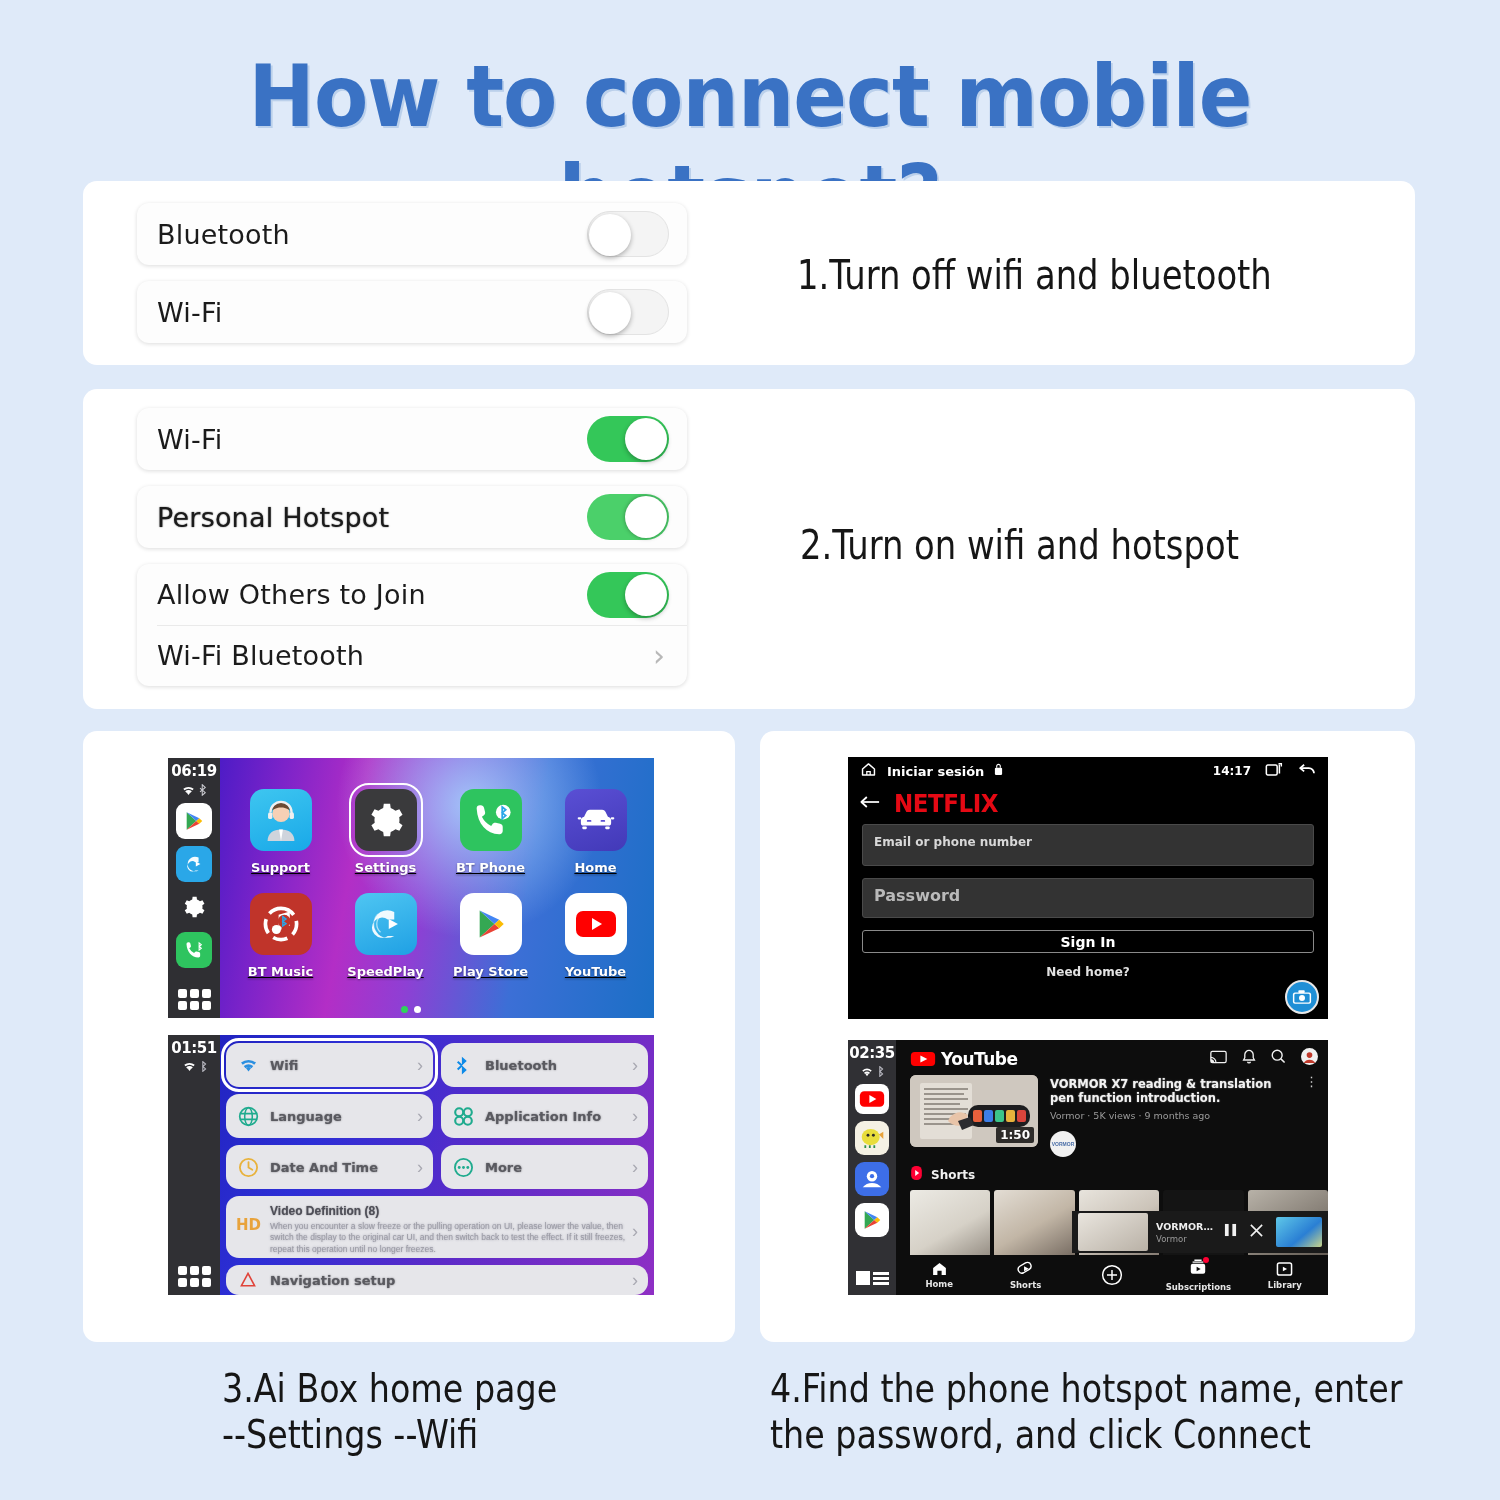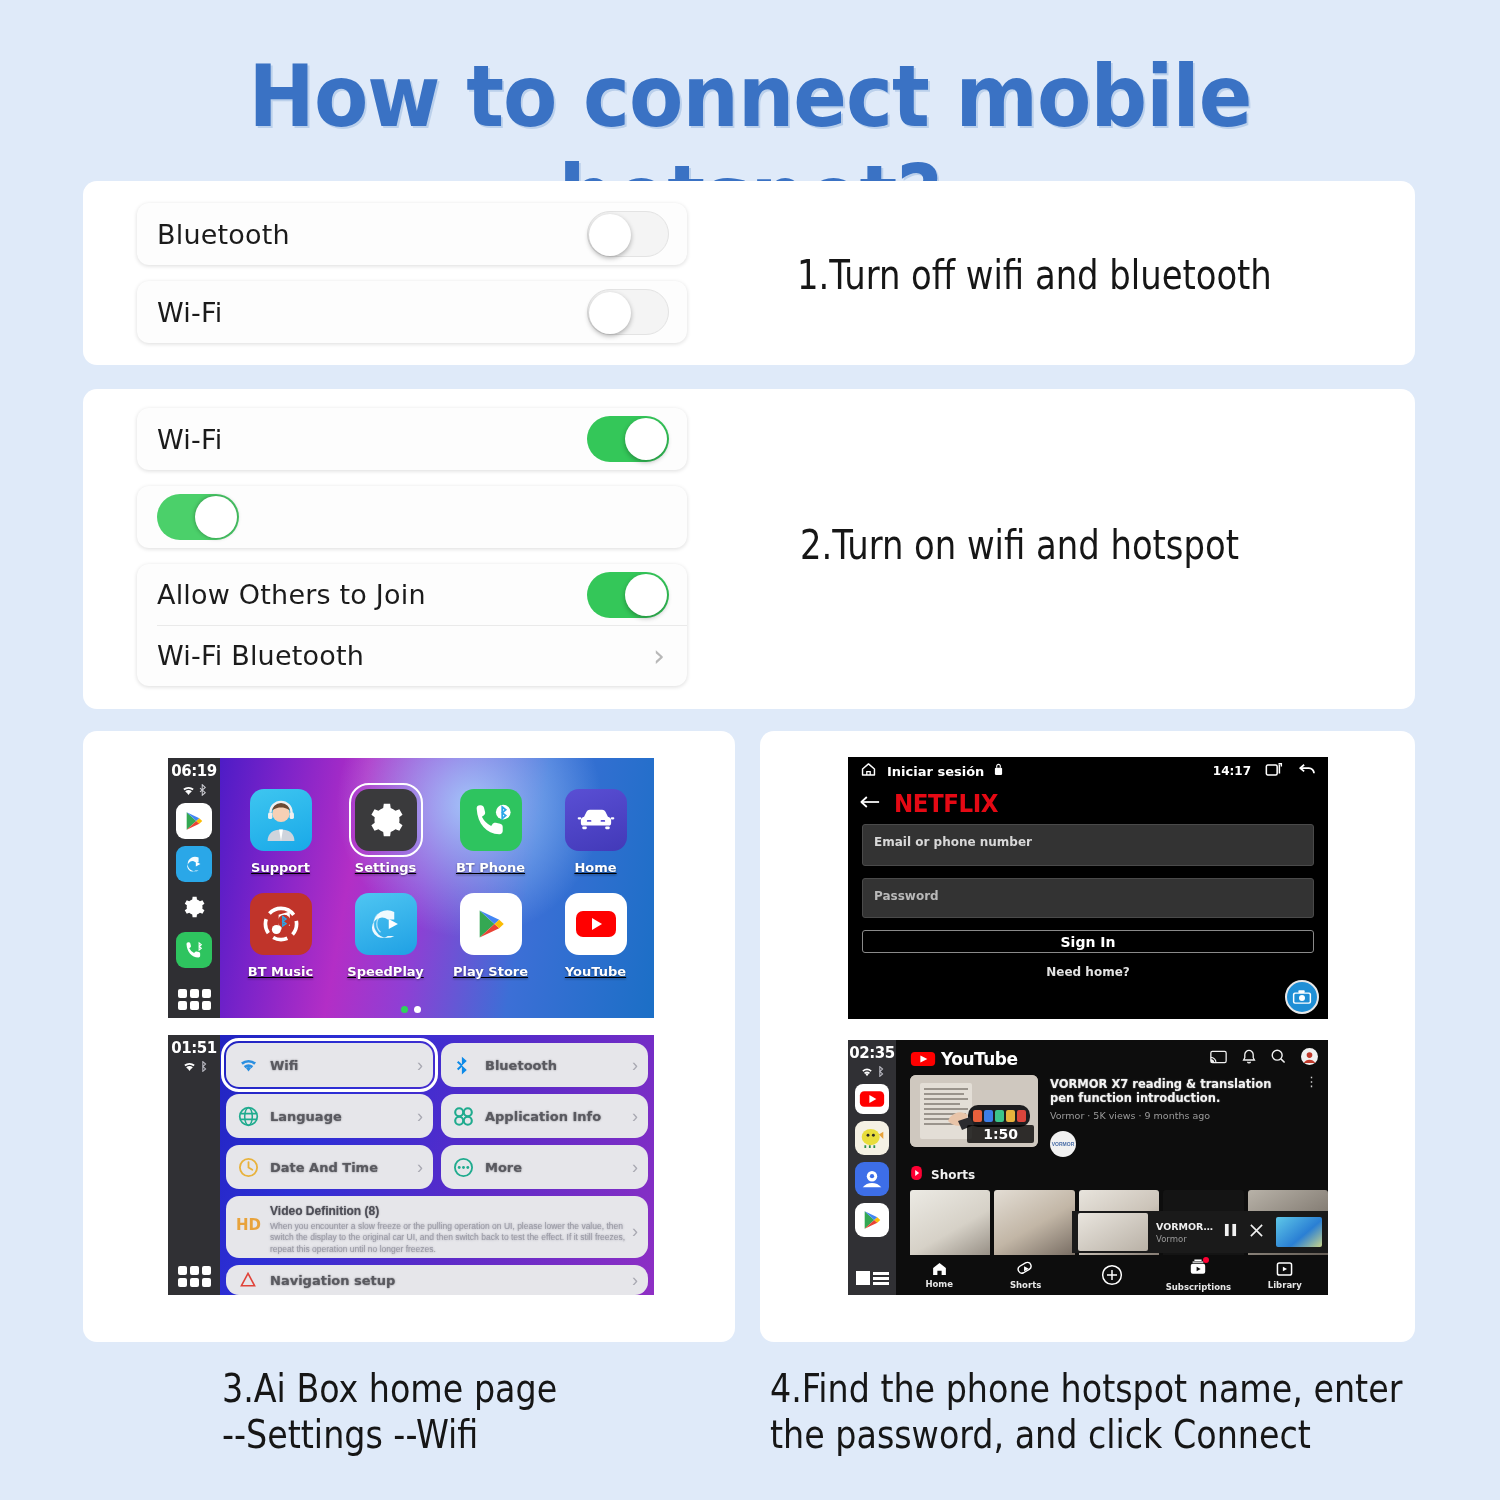--- a/index.html
+++ b/index.html
@@ -206,21 +206,21 @@
   .yt-main { position: absolute; left: 48px; right: 0; top: 0; bottom: 0; background: #0d0d0d; }
   .yt-top { display: flex; align-items: center; padding: 8px 10px 6px 14px; }
   .yt-logo { display: flex; align-items: center; gap: 5px; }
   .yt-logo-text { color: #fff; font-size: 17px; font-weight: bold; letter-spacing: -.5px;
                   font-family: "DejaVu Sans", sans-serif; }
   .yt-top-icons { margin-left: auto; display: flex; align-items: center; gap: 15px; }
   .yt-video { display: flex; padding: 0 10px 0 14px; gap: 12px; }
   .yt-thumb { width: 128px; height: 72px; border-radius: 6px; position: relative; overflow: hidden;
               background: linear-gradient(160deg, #cfc9c1 0%, #b7aea4 45%, #9c948b 100%); }
   .yt-dur { position: absolute; right: 4px; bottom: 4px; background: rgba(0,0,0,.78);
-            color: #fff; font-size: 14px; padding: 1px 16px; border-radius: 2px; font-weight: bold;
+            color: #fff; font-size: 12px; padding: 1px 4px; border-radius: 2px; font-weight: bold;
             font-family: "DejaVu Sans", sans-serif; }
   .yt-meta { flex: 1; padding-top: 2px; }
   .yt-title { color: #f2f2f2; font-size: 11.5px; font-weight: bold; line-height: 1.25;
               font-family: "DejaVu Sans", sans-serif; text-shadow: 0 0 1.5px rgba(240,240,240,.6); }
   .yt-sub { color: #9b9b9b; font-size: 9.5px; margin-top: 4px;
             font-family: "DejaVu Sans", sans-serif; }
   .yt-chanav { width: 26px; height: 26px; border-radius: 50%; background: #f1f1f1; margin-top: 10px;
                display: flex; align-items: center; justify-content: center;
                font-size: 5px; color: #4b6fa8; font-weight: bold; overflow: hidden; }
   .yt-kebab { color: #cfcfcf; font-size: 13px; letter-spacing: 0; line-height: .7; padding-top: 2px; }
@@ -270,20 +270,21 @@
 
 <div class="card" id="card-step2">
   <div class="ios-group" style="left:54px; top:19px; width:550px;">
     <div class="ios-row" style="height:62px;">
       <span class="lbl">Wi-Fi</span>
       <span class="toggle on">
           <i class="knob"></i>
         </span>
     </div>
     <div class="ios-row blurry" style="height:62px; margin-top:16px;">
+      <span class="lbl">Personal Hotspot</span>
       <span class="toggle on soft">
           <i class="knob"></i>
         </span>
     </div>
     <div class="ios-row" style="height:122px; margin-top:16px; padding:0; display:block;">
       <div style="display:flex; align-items:center; height:61px; padding:0 18px 0 20px;">
         <span class="lbl">Allow Others to Join</span>
         <span class="toggle on">
             <i class="knob"></i>
           </span>
@@ -635,21 +636,21 @@
           <path d="M7.5 1.5L1.5 7l6 5.5" fill="none" stroke="#fff" stroke-width="1.9" stroke-linejoin="round"></path>
         </svg>
     </span>
     <span class="nf-logo">NETFLIX</span>
   </div>
 
   <div class="nf-field">
     <span class="ph">Email or phone number</span>
   </div>
   <div class="nf-field" style="height:40px;">
-    <span class="ph" style="font-size:12px; color:#b9b9b9;">Password</span>
+    <span class="ph" style="font-size:16px; color:#b9b9b9;">Password</span>
   </div>
   <div class="nf-btn">Sign In</div>
   <div class="nf-help">Need home?</div>
 
   <div class="nf-fab">
     <svg width="20" height="16" viewBox="0 0 22 17">
         <rect x="1" y="3.5" width="20" height="12.5" rx="2.2" fill="#fff"></rect>
         <rect x="2.6" y="5" width="16.8" height="9.5" rx="1.4" fill="#1f8fd6"></rect>
         <circle cx="11" cy="9.7" r="3.3" fill="#fff"></circle>
         <rect x="7" y="1" width="7" height="3" rx="1" fill="#fff"></rect>

